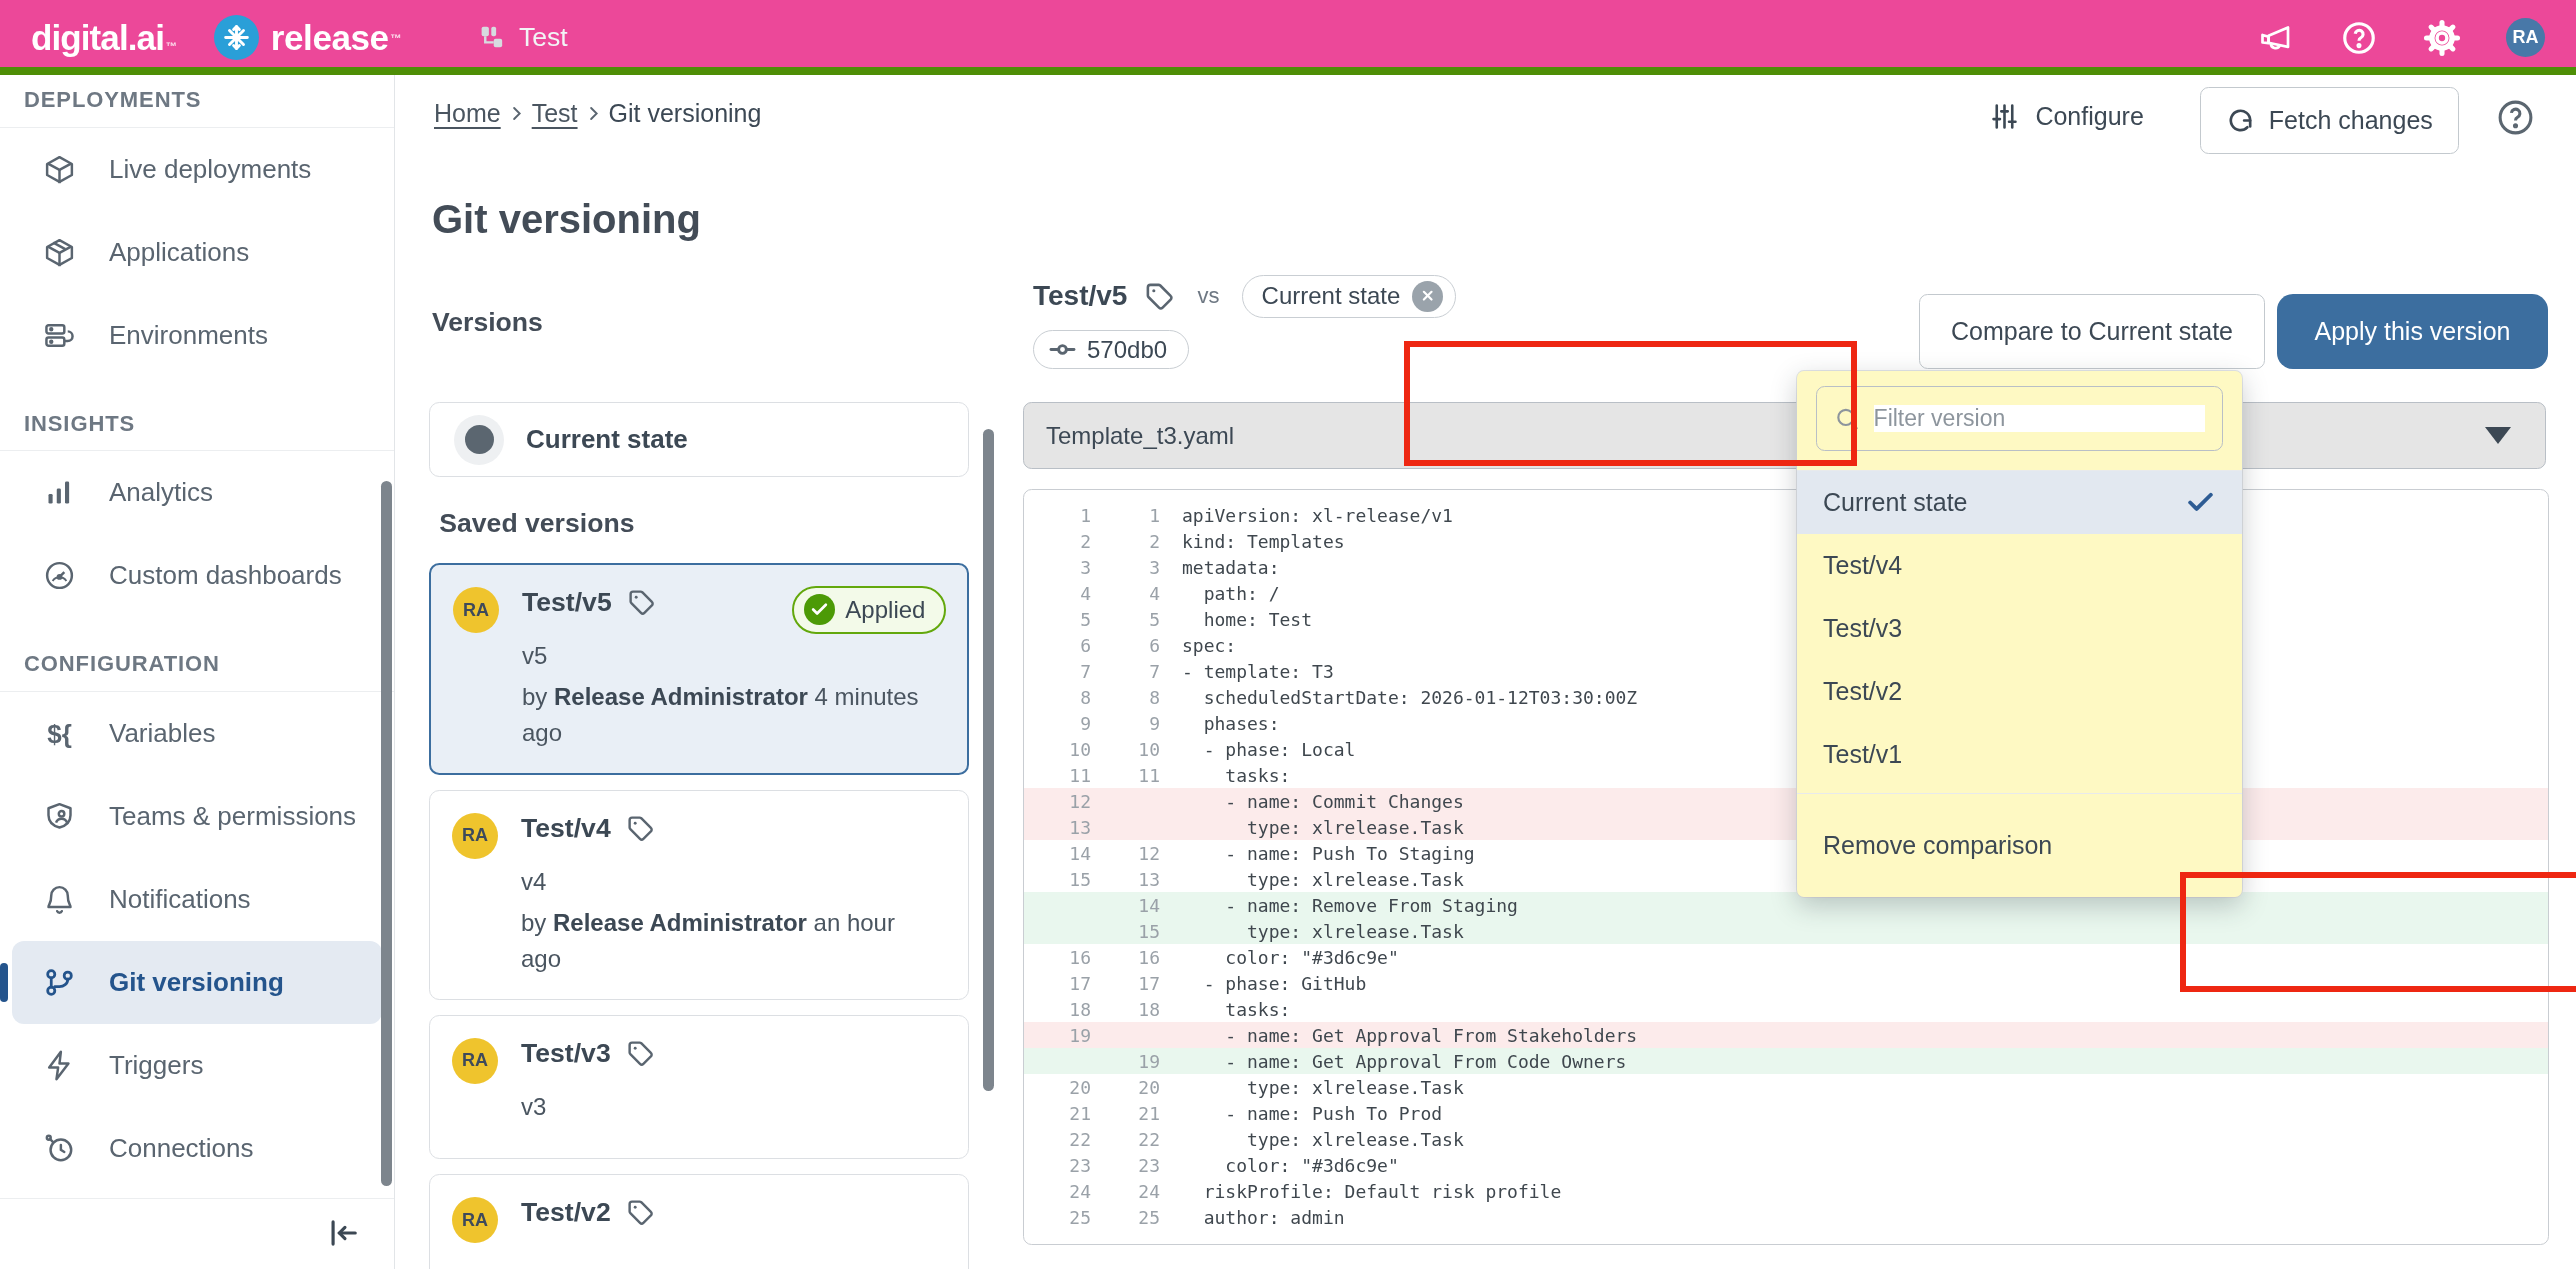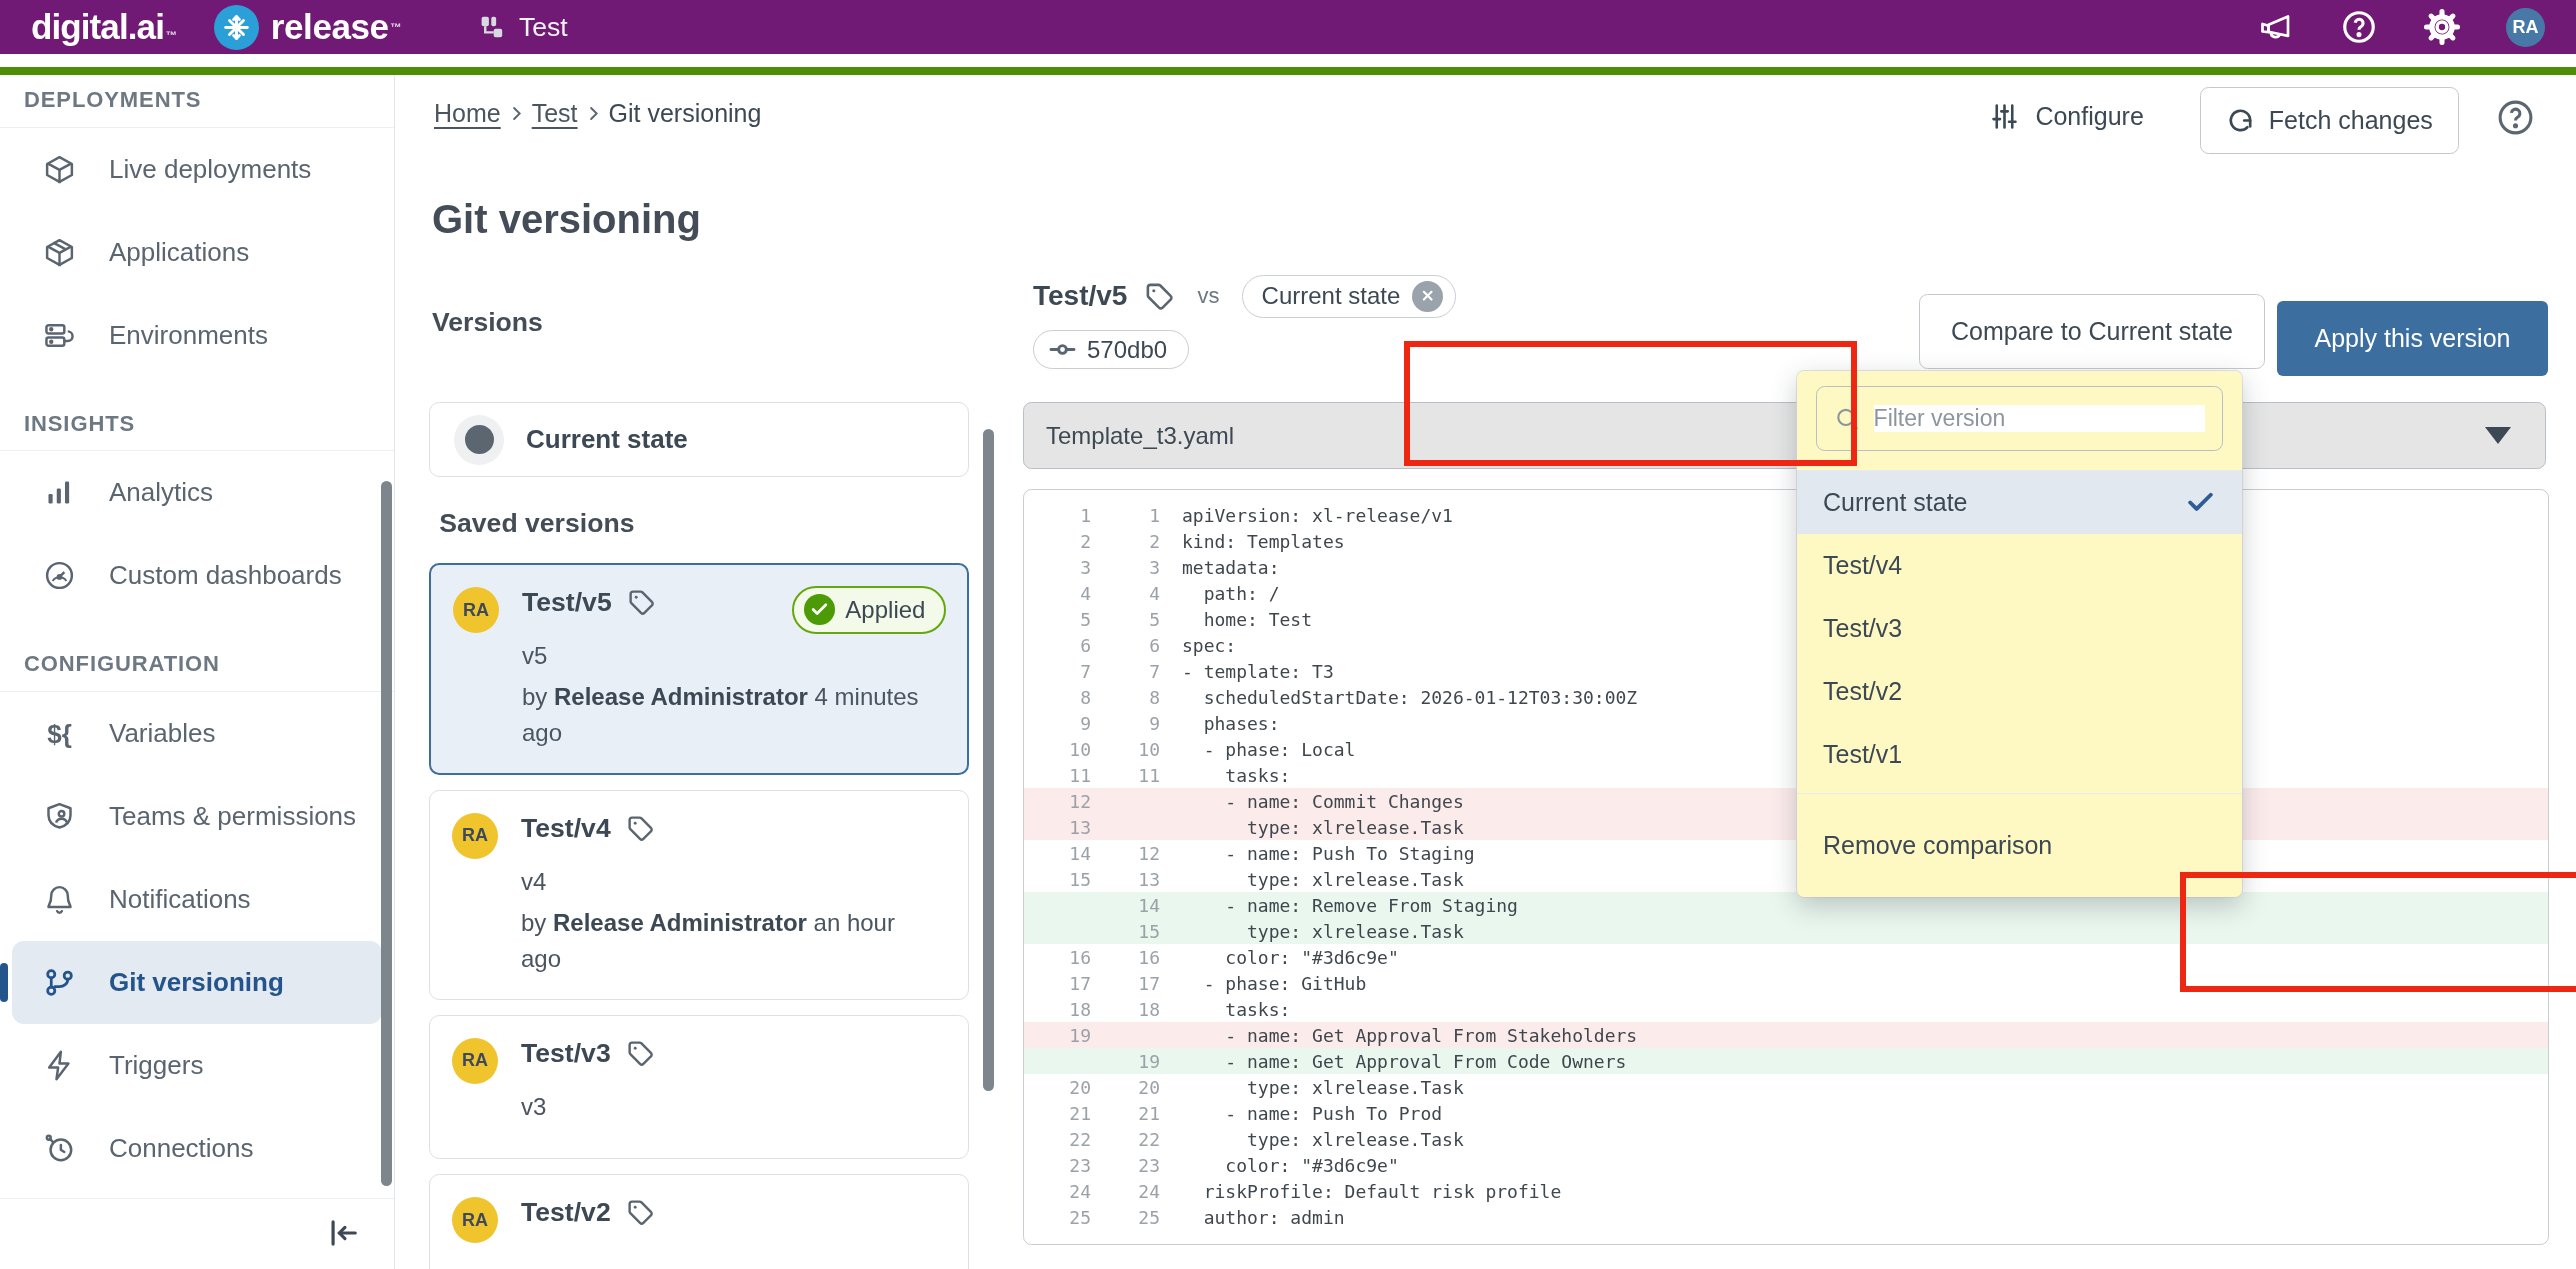--- a/index.html
+++ b/index.html
@@ -1,20 +1,20 @@
 <!DOCTYPE html>
 <html style="font-size:13.7px"><head>
 <meta charset="utf-8">
 <style>
   * { margin:0; padding:0; box-sizing:border-box; }
   html,body { width:2576px; height:1270px; font-family:"Liberation Sans", sans-serif; background:#fff; overflow:hidden; }
   .stage { position:absolute; inset:0; width:2576px; height:1270px; color:#3c4854; }
 
   
-  .topbar { position:absolute; left:0; top:0; width:2576px; height:54px; background:#701a75; display:flex; align-items:center; z-index:40; }
+  .topbar { position:absolute; left:0; top:0; width:2576px; height:75px; background:#ec4899; display:flex; align-items:center; z-index:40; }
   .greenbar { position:absolute; left:0; top:67px; width:2576px; height:7.7px; background:#4e8e06; z-index:40; }
   .brand { display:flex; align-items:baseline; margin-left:31px; color:#fff; font-weight:bold; font-size:35px; letter-spacing:-0.9px; }
   .brand .tm, .product .tm { font-size:11px; vertical-align:top; margin-left:1.7px; opacity:.85; }
   .product { display:flex; align-items:center; margin-left:38px; color:#fff; font-size:35px; font-weight:bold; letter-spacing:-0.4px;justify-content:center; }
   .product-badge { width:45px; height:45px; border-radius:50%; background:#2a9fd8; display:flex; align-items:center; justify-content:center; margin-right:12px; }
   .workspace { display:flex; align-items:center; gap:12px; margin-left:77px; color:#f2f4f6; font-size:26.6px; }
   .topbar-right { margin-left:auto; display:flex; align-items:center; gap:45px; margin-right:31px; color:#fff; }
   .tb-icon { width:38px; height:38px; display:flex; align-items:center; justify-content:center; color:#fff; cursor:pointer; }
   .avatar-top { width:39px; height:39px; border-radius:50%; background:#4878a8; color:#fff; font-size:18px; font-weight:bold; display:flex; align-items:center; justify-content:center; }
 
@@ -51,21 +51,21 @@
   .cmp-title { font-size:28px; font-weight:bold; color:#3c4854; }
   .cmp-tag { width:31px; height:31px; color:#5a6570; }
   .cmp-vs { font-size:22px; color:#6e7883; margin:0 5.1px; }
   .chip { display:flex; align-items:center; gap:12px; border:1.7px solid #c9ced3; border-radius:27.4px; padding:5.1px 12px 5.1px 19px; font-size:24px; color:#3c4854; background:#fff; }
   .chip-x { width:31px; height:31px; border-radius:50%; background:#9aa3ab; color:#fff; display:flex; align-items:center; justify-content:center; cursor:pointer; }
   .commit-chip { display:inline-flex; align-items:center; gap:10.3px; border:1.7px solid #c9ced3; border-radius:26px; padding:4.3px 20.6px 4.3px 13.7px; font-size:24px; color:#3c4854; margin-top:12px;text-align:center; }
   .commit-chip .icn { width:29px; height:29px; color:#5a6570; }
 
   .btn-outline { position:absolute; border:1.7px solid #c3c9ce; border-radius:8.6px; background:#fff; font-size:25px; color:#3c4854; display:flex; align-items:center; justify-content:center; cursor:pointer; font-family:inherit; }
   .btn-compare { left:1523px; top:219px; width:346px; height:75px; }
-  .btn-apply { position:absolute; left:1881px; top:226px; width:271px; height:75px; background:#3c6e9f; border:none; border-radius:6px; color:#fff; font-size:25px; display:flex; align-items:center; justify-content:center; cursor:pointer; font-family:inherit; }
+  .btn-apply { position:absolute; left:1881px; top:219px; width:271px; height:75px; background:#3c6e9f; border:none; border-radius:16px; color:#fff; font-size:25px; display:flex; align-items:center; justify-content:center; cursor:pointer; font-family:inherit; }
 
   
   .file-bar { position:absolute; left:627px; top:327px; width:1523px; height:67px; border:1.7px solid #b9bfc6; border-radius:8.6px; background:#e5e5e5; display:flex; align-items:center; font-size:24px; color:#3c4854; padding:0 34px 0 22px; cursor:pointer; }
   .caret { margin-left:auto; width:0; height:0; border-left:13.7px solid transparent; border-right:13.7px solid transparent; border-top:17px solid #3c4854; }
 
   
   .diff { position:absolute; left:627px; top:414px; width:1526px; height:756px; border:1.7px solid #c9cdd2; border-radius:8.6px; background:#fff; overflow:hidden; padding-top:12px; }
   .drow { display:flex; height:26px; align-items:center; font-family:"DejaVu Sans Mono", monospace; font-size:18px; color:#3f474e; }
   .drow .ln { width:67px; text-align:right; color:#9aa1a8; flex:0 0 67px; }
   .drow .ln2 { width:69px; text-align:right; color:#9aa1a8; flex:0 0 69px; }

